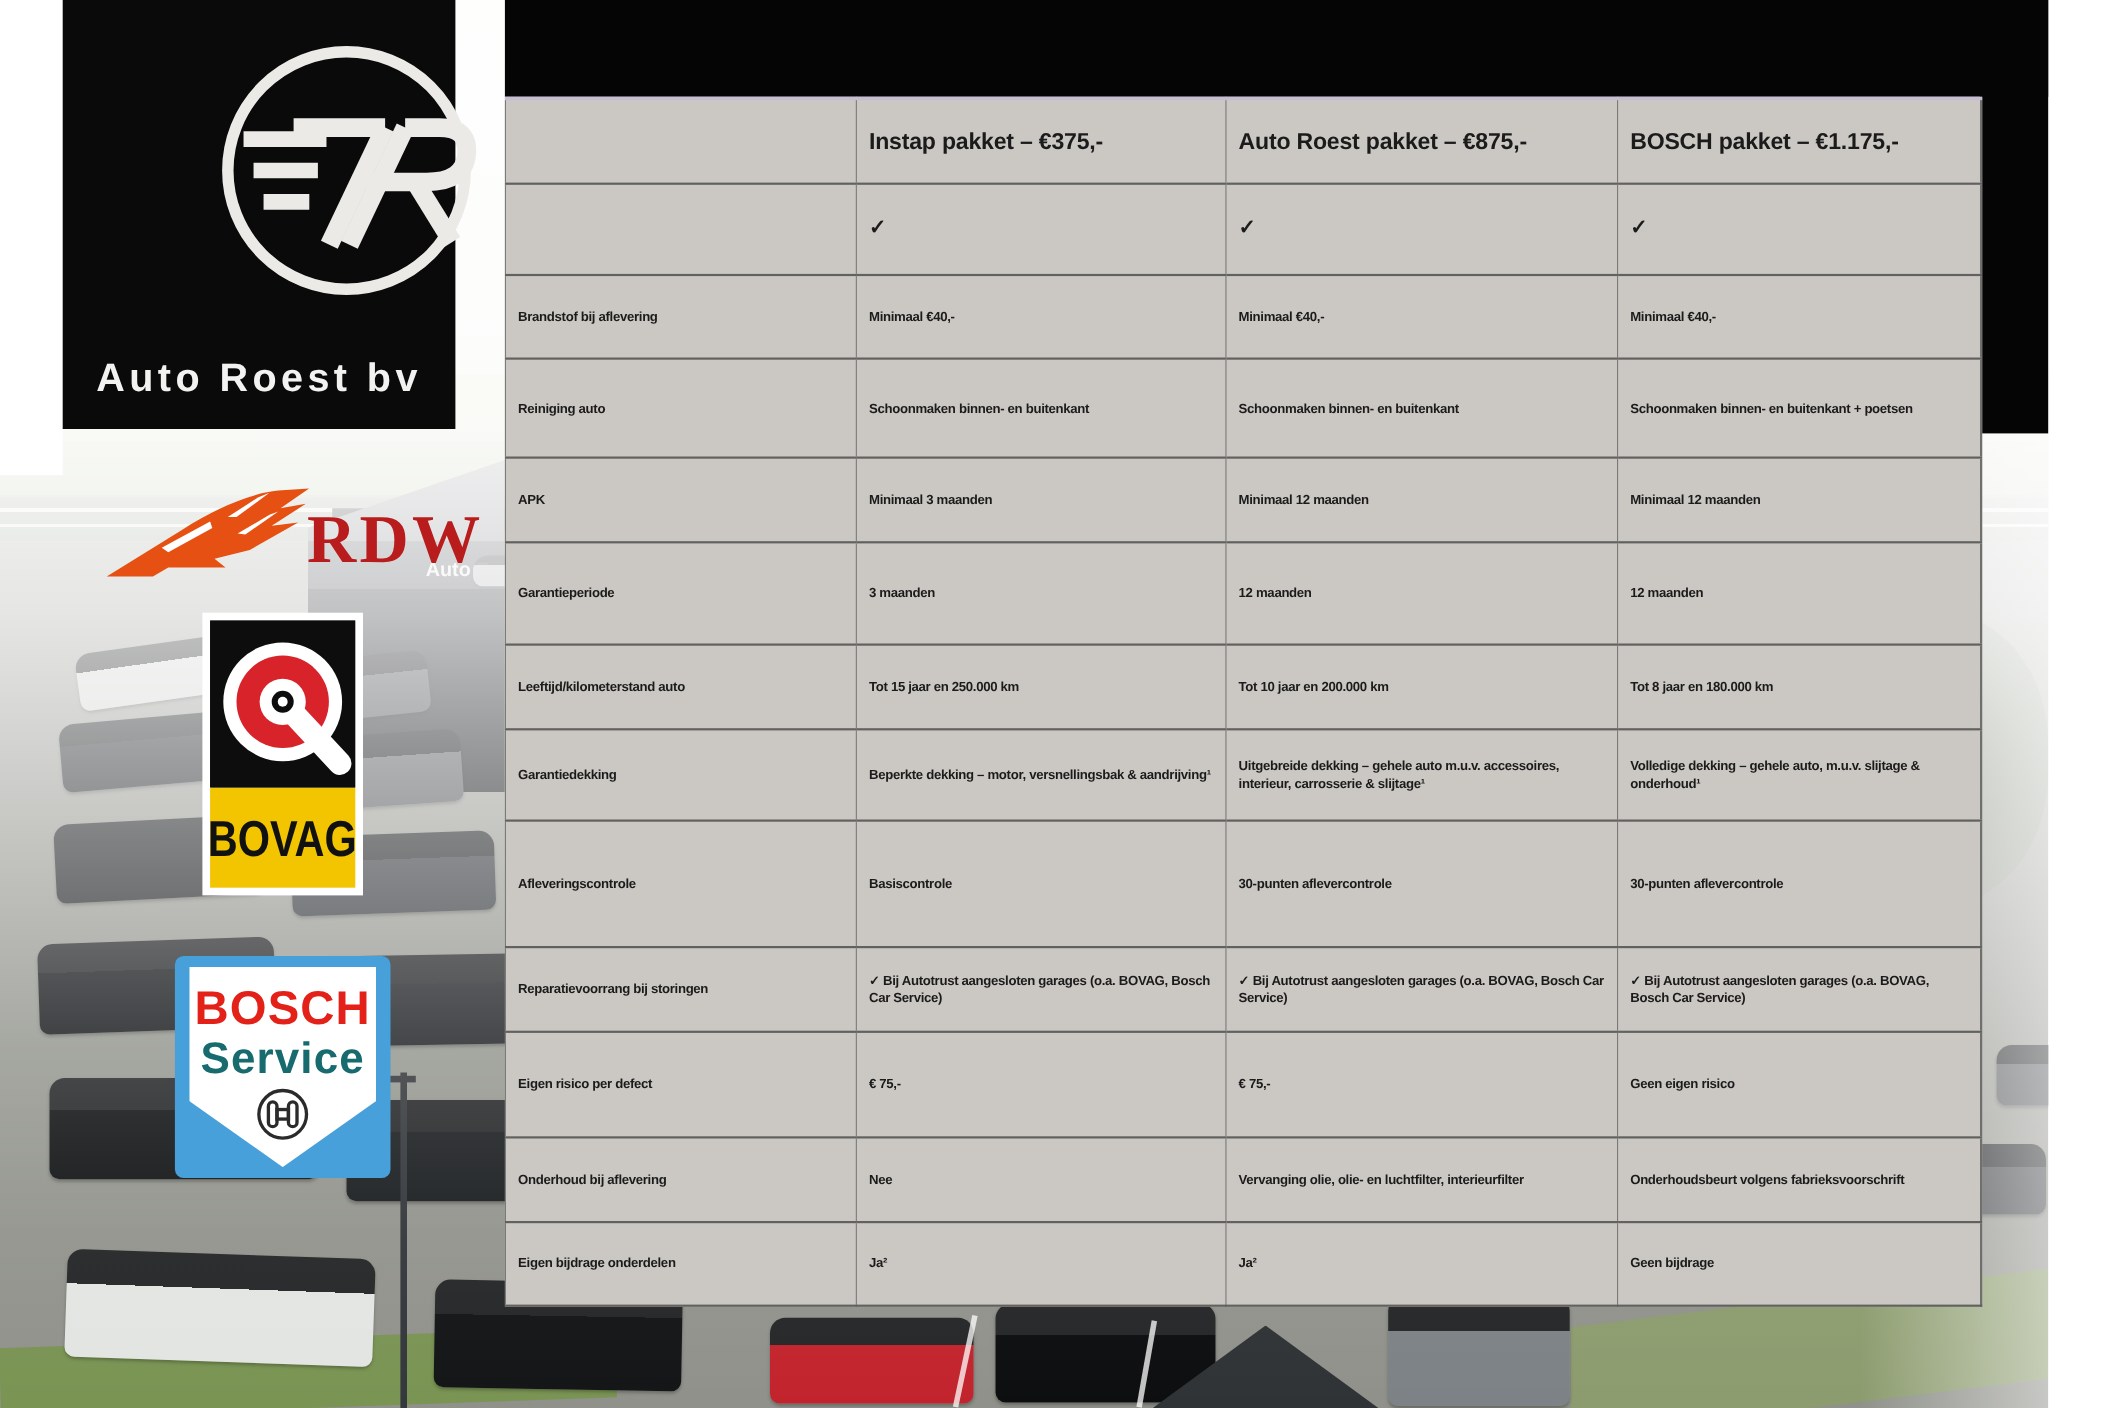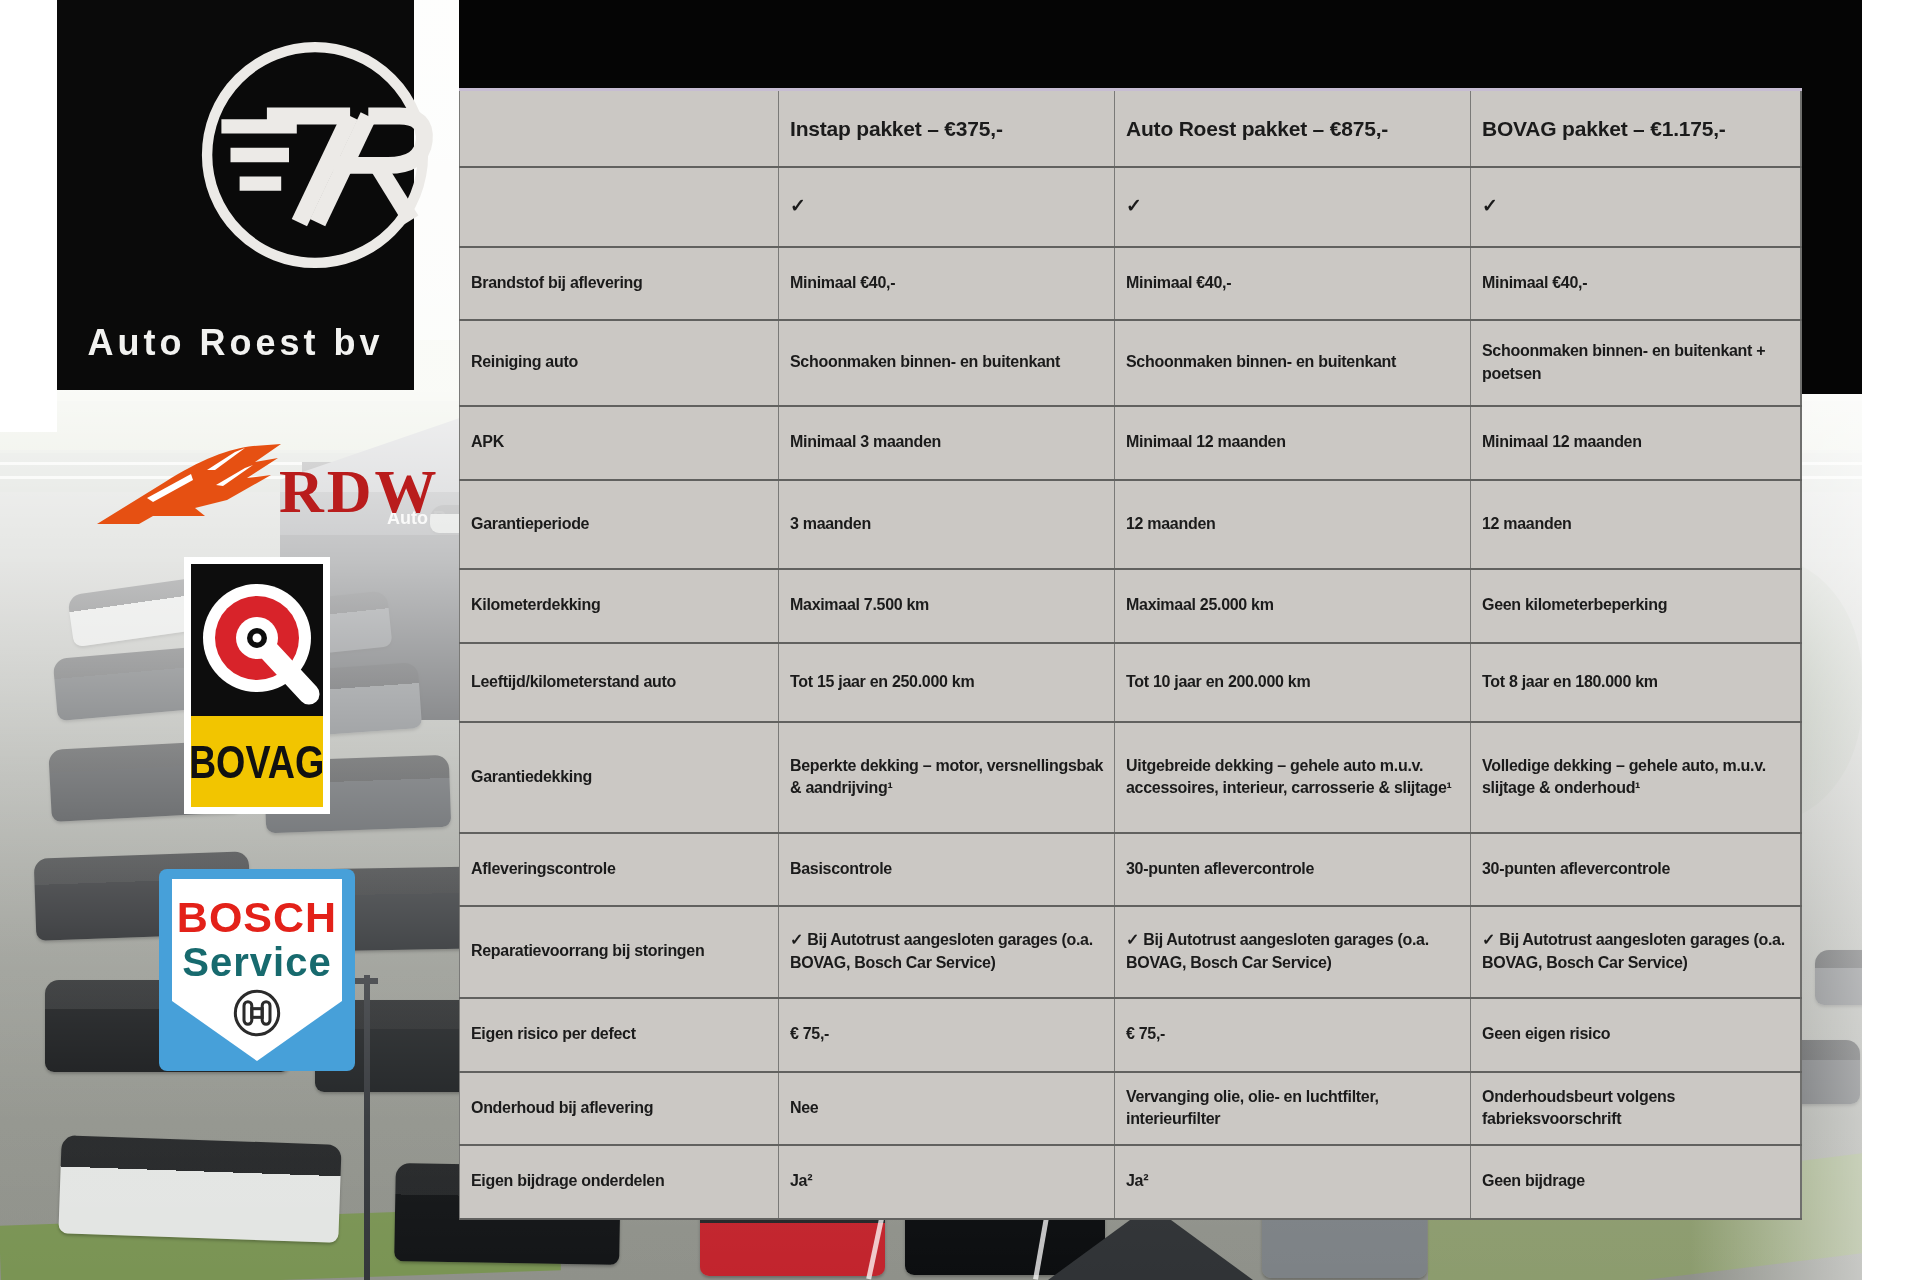--- a/index.html
+++ b/index.html
@@ -84,21 +84,21 @@
   .bosch-service{color:#176a6e;font-weight:bold;font-size:40px;margin-top:-2px;letter-spacing:1px;}
   .bosch-armature{margin-top:2px;width:52px;height:52px;}
 
   
   table.pkg{position:absolute;left:459px;top:88px;width:1341px;height:1100px;z-index:4;
             border-collapse:collapse;table-layout:fixed;background:#cbc8c4;
             border-top:3px solid #c7bdd3;border-left:1px solid #8b8b89;
             border-right:2px solid #6f6f6d;border-bottom:2px solid #61615f;}
   table.pkg th, table.pkg td{border-top:2px solid #61615f;border-left:1px solid #7a7a78;
             vertical-align:middle;text-align:left;padding:6px 8px 6px 11px;color:#1b1b1b;
-            font-weight:bold;font-size:16px;letter-spacing:-0.3px;line-height:1.4;background:#cbc8c4;}
+            font-weight:bold;font-size:12px;letter-spacing:-0.3px;line-height:1.4;background:#cbc8c4;}
   table.pkg thead th{font-size:21px;letter-spacing:-0.2px;border-top:1px solid #55555a;}
   table.pkg tbody tr:nth-child(1) td{font-size:19px;}
   thead tr{height:77px;}
   tbody tr:nth-child(1){height:80px;}  tbody tr:nth-child(2){height:73px;}
   tbody tr:nth-child(3){height:86px;}  tbody tr:nth-child(4){height:74px;}
   tbody tr:nth-child(5){height:89px;}  tbody tr:nth-child(6){height:74px;}
   tbody tr:nth-child(7){height:79px;}  tbody tr:nth-child(8){height:111px;}
   tbody tr:nth-child(9){height:73px;}  tbody tr:nth-child(10){height:92px;}
   tbody tr:nth-child(11){height:74px;} tbody tr:nth-child(12){height:73px;}
   tbody tr:nth-child(13){height:74px;}
@@ -218,21 +218,21 @@
         <col style="width:319px">
         <col style="width:336px">
         <col style="width:356px">
         <col style="width:330px">
       </colgroup>
     <thead>
         <tr id="head-row">
           <th></th>
           <th>Instap pakket – €375,-</th>
           <th>Auto Roest pakket – €875,-</th>
-          <th>BOVAG pakket – €1.175,-</th>
+          <th>BOSCH pakket – €1.175,-</th>
         </tr>
       </thead>
     <tbody id="body-rows">
         <tr>
           <td></td>
           <td>✓</td>
           <td>✓</td>
           <td>✓</td>
         </tr>
         <tr>
@@ -253,26 +253,20 @@
           <td>Minimaal 12 maanden</td>
           <td>Minimaal 12 maanden</td>
         </tr>
         <tr>
           <td>Garantieperiode</td>
           <td>3 maanden</td>
           <td>12 maanden</td>
           <td>12 maanden</td>
         </tr>
         <tr>
-          <td>Kilometerdekking</td>
-          <td>Maximaal 7.500 km</td>
-          <td>Maximaal 25.000 km</td>
-          <td>Geen kilometerbeperking</td>
-        </tr>
-        <tr>
           <td>Leeftijd/kilometerstand auto</td>
           <td>Tot 15 jaar en 250.000 km</td>
           <td>Tot 10 jaar en 200.000 km</td>
           <td>Tot 8 jaar en 180.000 km</td>
         </tr>
         <tr>
           <td>Garantiedekking</td>
           <td>Beperkte dekking – motor, versnellingsbak &amp; aandrijving¹</td>
           <td>Uitgebreide dekking – gehele auto m.u.v. accessoires, interieur, carrosserie &amp; slijtage¹</td>
           <td>Volledige dekking – gehele auto, m.u.v. slijtage &amp; onderhoud¹</td>

